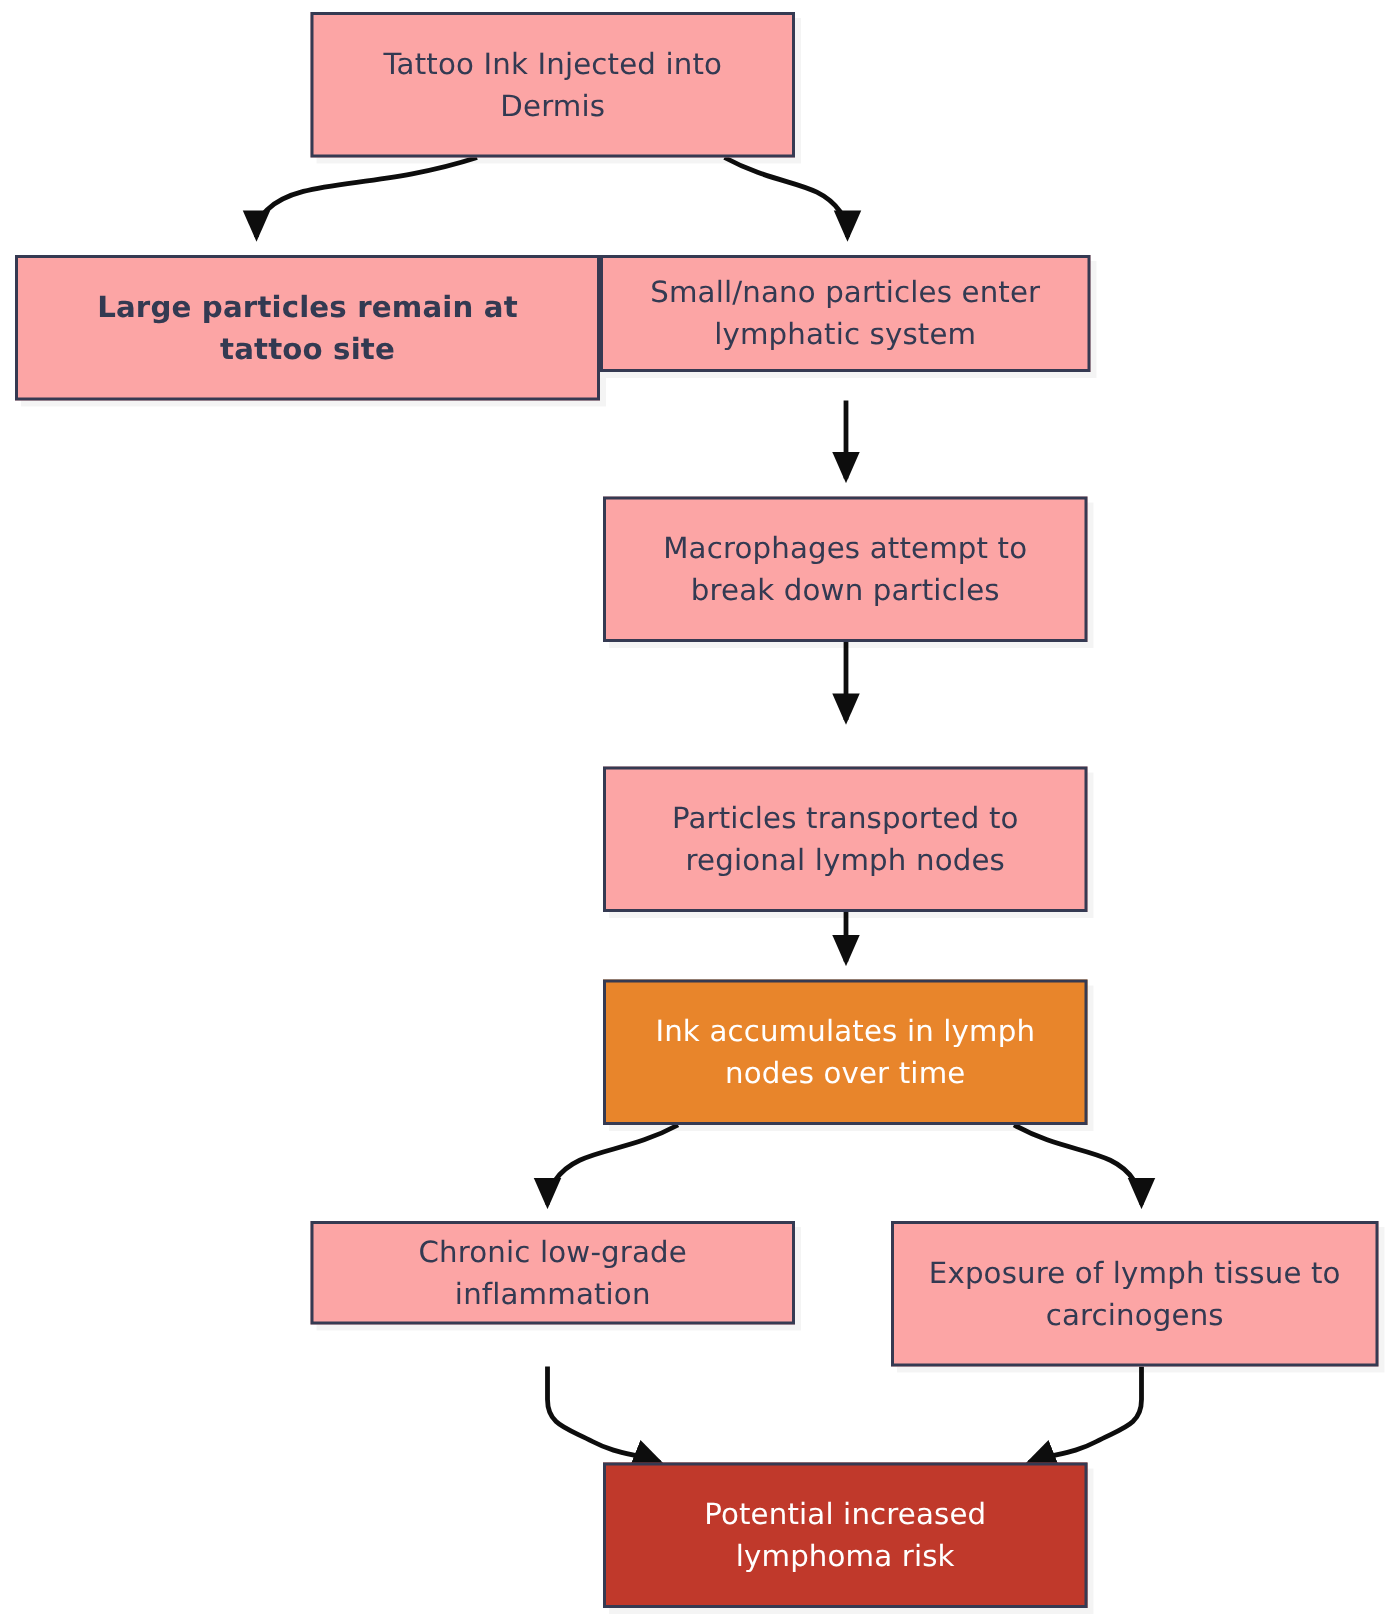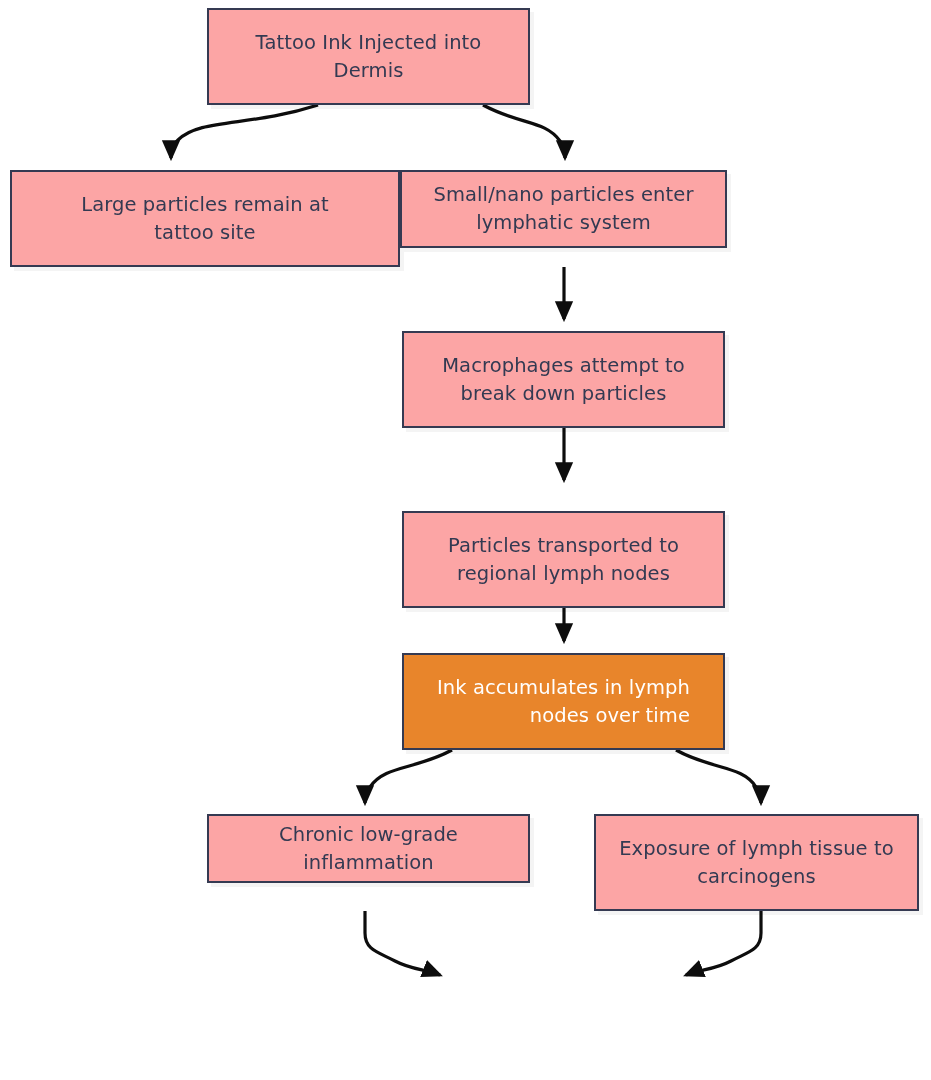--- a/index.html
+++ b/index.html
@@ -41,21 +41,20 @@
     box-shadow: 4px 4px 0 0 rgba(0,0,0,0.045);
   }
   .node .label {
     display: block;
     padding: 0 10px;
     white-space: pre-line;
   }
   .node.accent-orange {
     background: #E8852B;
     color: #ffffff;
-    text-align: right;
   }
   .node.accent-red {
     background: #C0392B;
     color: #ffffff;
   }
 </style>
 </head>
 <body>
 
 <div id="canvas">
@@ -84,21 +83,21 @@
     <path d="M 365 911 L 365 933 C 365 950, 378 952, 395 961 C 412 970, 425 969, 440 975" fill="none" stroke="#0d0d0d" stroke-width="3.2" marker-end="url(#arrowhead)"></path>
 
     <path d="M 761 911 L 761 933 C 761 950, 748 952, 731 961 C 714 970, 701 969, 686 975" fill="none" stroke="#0d0d0d" stroke-width="3.2" marker-end="url(#arrowhead)"></path>
   </svg>
 
   <div class="node" style="left:207px; top:8px; width:323px; height:97px;">
     <span class="label">Tattoo Ink Injected into
 Dermis</span>
   </div>
 
-  <div class="node" style="left:10px; top:170px; width:390px; height:97px;">
+  <div class="node" style="left:10px; top:170px; width:390px; height:97px;font-weight:bold;">
     <span class="label">Large particles remain at
 tattoo site</span>
   </div>
 
   <div class="node" style="left:400px; top:170px; width:327px; height:78px;">
     <span class="label">Small/nano particles enter
 lymphatic system</span>
   </div>
 
   <div class="node" style="left:402px; top:331px; width:323px; height:97px;">
@@ -119,14 +118,18 @@
   <div class="node" style="left:207px; top:814px; width:323px; height:69px;">
     <span class="label">Chronic low-grade
 inflammation</span>
   </div>
 
   <div class="node" style="left:594px; top:814px; width:325px; height:97px;align-items:center;">
     <span class="label">Exposure of lymph tissue to
 carcinogens</span>
   </div>
 
+  <div class="node accent-red" style="left:402px; top:975px; width:323px; height:97px;">
+    <span class="label">Potential increased
+lymphoma risk</span>
+  </div>
 
 </div>
 
 </body></html>

